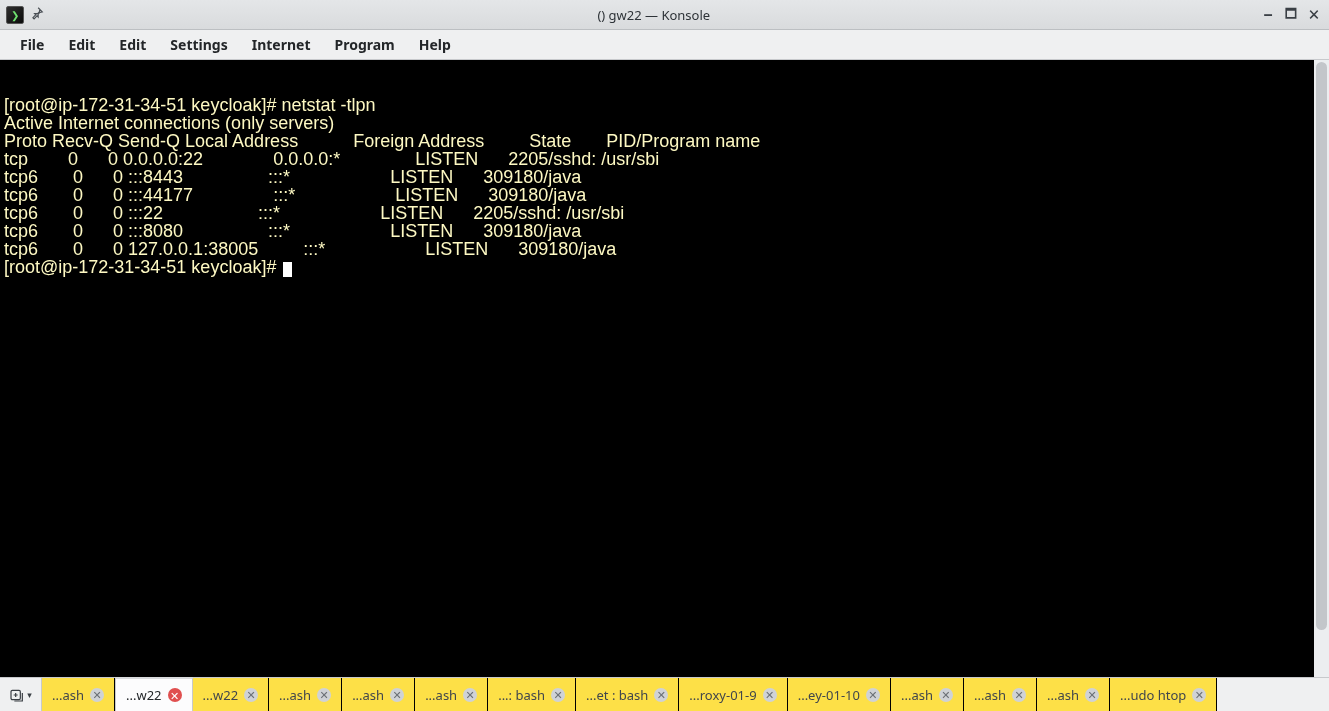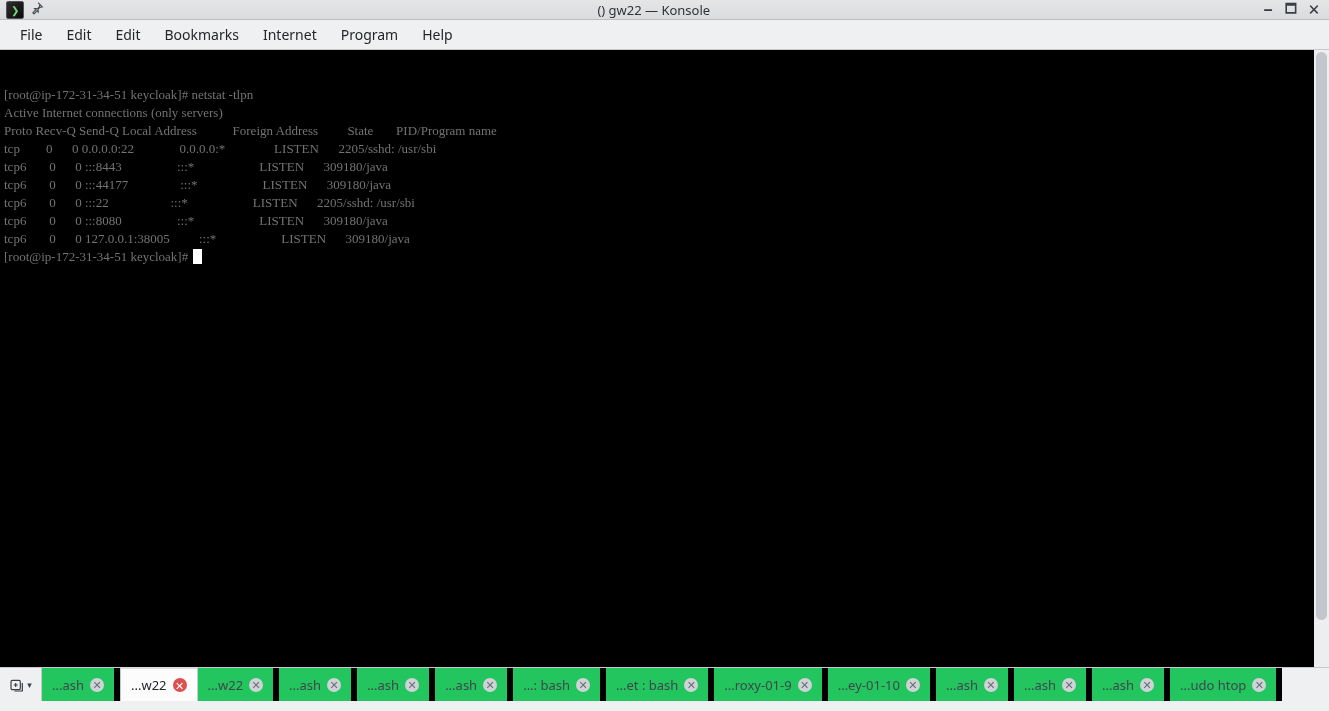--- a/index.html
+++ b/index.html
@@ -5,21 +5,21 @@
   * { box-sizing: border-box; }
   html, body {
     margin: 0; padding: 0;
     width: 1329px; height: 711px;
     font-family: "Noto Sans", "DejaVu Sans", sans-serif;
     background: #eff0f1;
     overflow: hidden;
   }
   
   .titlebar {
-    height: 20px;
+    height: 30px;
     background: linear-gradient(#e4e6e8, #d9dbdd);
     border-bottom: 1px solid #bcbfc2;
     display: flex;
     align-items: center;
     color: #2e3338;
     font-size: 13px;
     user-select: none;
     justify-content: space-between;
   }
   .titlebar .left-icons { display:flex; align-items:center; padding-left:6px; gap:6px;}
@@ -39,29 +39,29 @@
   
   .menubar {
     height: 30px;
     background:#eff0f1;
     border-bottom:1px solid #c7c9cc;
     display:flex; align-items:center;
     padding-left:8px;
     font-size:14px; color:#232629;
     gap: 0;
   }
-  .menubar .menu-item{ padding:14px 12px; cursor:pointer;}
+  .menubar .menu-item{ padding:14px 12px; cursor:pointer;font-weight:bold;}
   
   .term-wrap{
     position:relative;
     height: calc(711px - 30px - 30px - 34px);
     background:#000;
-    color:#737373;
-    font-family:Liberation Serif, serif;
-    font-size:13px;
+    color:#fef9c3;
+    font-family:Liberation Sans, sans-serif;
+    font-size:18px;
     line-height:18px;
     letter-spacing:0;
     white-space:pre;
     overflow:hidden;
   }
   .term-wrap .scrollbar{
     position:absolute; right:0; top:0; width:15px; height:100%;
     background:#eceef0;
   }
   .term-wrap .scrollbar .thumb{
@@ -80,22 +80,22 @@
     font-size:13px;
   }
   .tabbar .newtab{
     width:42px; display:flex; align-items:center; justify-content:center;
     border-right:1px solid #c7c9cc; cursor:pointer;
   }
   .tabbar .newtab svg{width:16px;height:16px;stroke:#3a3f45;fill:none;stroke-width:1.8;}
   .tabbar .newtab .chev{font-size:9px;color:#3a3f45;margin-left:2px;}
   .tabbar .tab{
     display:flex; align-items:center; gap:6px;
-    padding:0 10px; border-right:6px solid #000000;
-    background:#22c55e; color:#41464c; cursor:pointer;
+    padding:0 10px; border-right:1px solid #000000;
+    background:#fde047; color:#41464c; cursor:pointer;
     min-width:0;
   }
   .tabbar .tab.active{
     background:#fcfcfd; color:#232629;
     border-top:2px solid #d9dbdd; margin-top:-1px;
     border-left:1px solid #c7c9cc; border-right:1px solid #c7c9cc;
   }
   .tabbar .tab .close{
     width:14px;height:14px;border-radius:7px;
     display:flex;align-items:center;justify-content:center;
@@ -122,21 +122,21 @@
     <span>🗕</span>
     <span>🗖</span>
     <span>🗙</span>
   </div>
 </div>
 
 <div class="menubar">
   <span class="menu-item">File</span>
   <span class="menu-item">Edit</span>
   <span class="menu-item">Edit</span>
-  <span class="menu-item">Bookmarks</span>
+  <span class="menu-item">Settings</span>
   <span class="menu-item">Internet</span>
   <span class="menu-item">Program</span>
   <span class="menu-item">Help</span>
 </div>
 
 <div class="term-wrap">
   <div class="term-content"><span>[root@ip-172-31-34-51 keycloak]# </span><span>netstat -tlpn</span>
 <span>Active Internet connections (only servers)</span>
 <span>Proto Recv-Q Send-Q Local Address           Foreign Address         State       PID/Program name</span>
 <span>tcp        0      0 0.0.0.0:22              0.0.0.0:*               LISTEN      2205/sshd: /usr/sbi</span>

